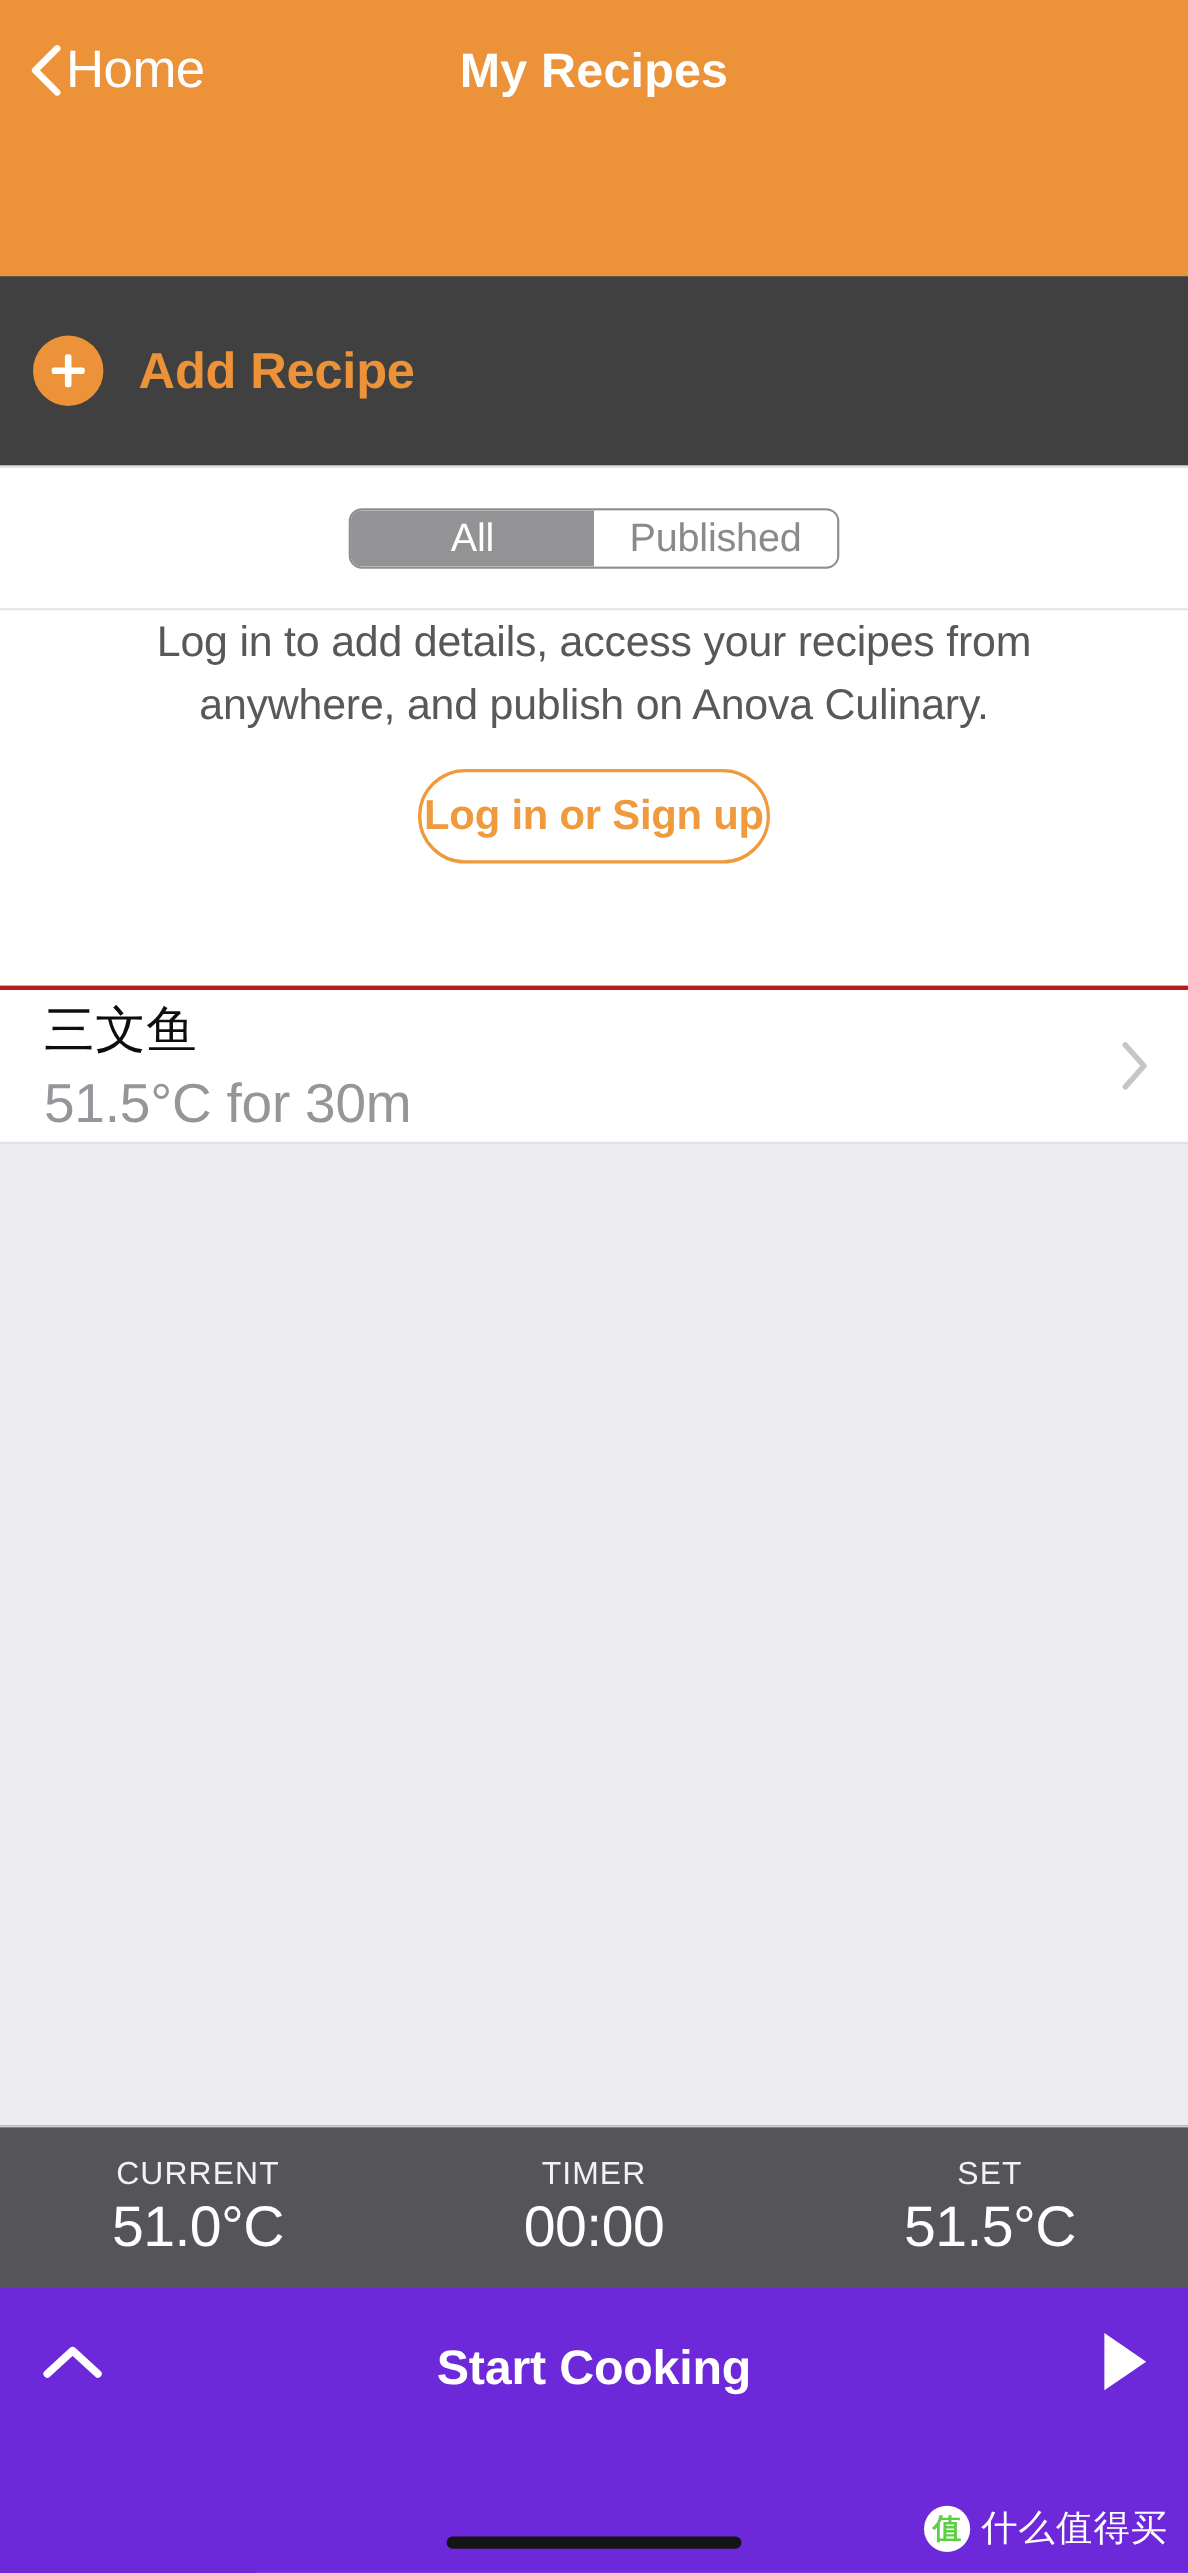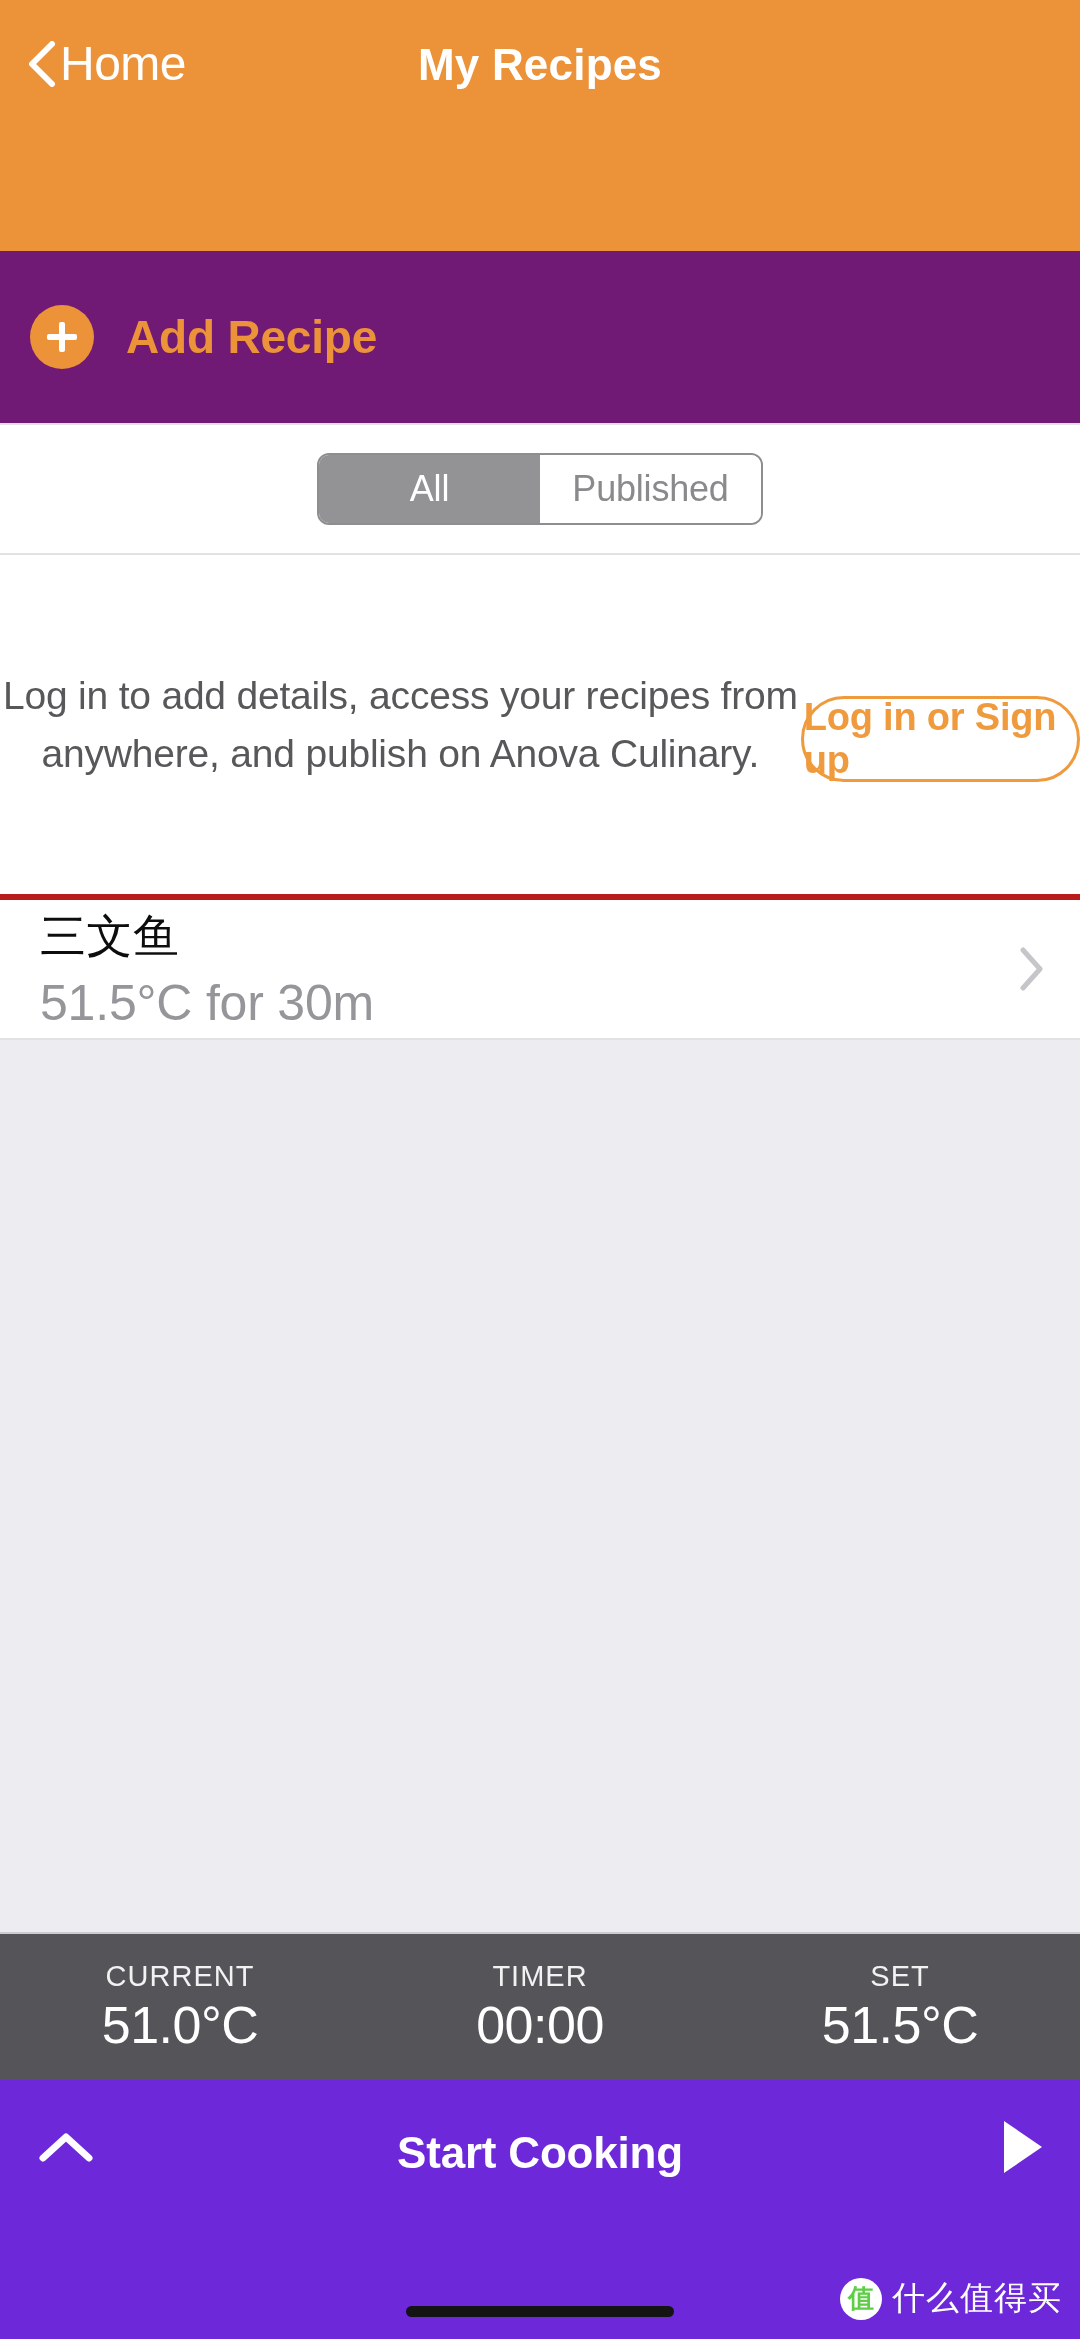--- a/index.html
+++ b/index.html
@@ -82,21 +82,21 @@
     text-align:center;
     color:#ffffff;
     font-size:44px;
     font-weight:700;
     letter-spacing:0.2px;
   }
 
   
   .add-row {
     flex:0 0 174px;
-    background:#701a75;
+    background:#404040;
     display:flex; align-items:center;
     padding-left:30px;
     border-bottom:2px solid #e2e2e4;
   }
   .add-circle {
     width:64px; height:64px; border-radius:50%;
     background:#ec9238;
     position:relative;
     flex:0 0 64px;
   }
@@ -114,40 +114,40 @@
   }
 
   
   .seg-wrap {
     flex:0 0 130px;
     background:#ffffff;
     display:flex; align-items:center; justify-content:center;
     border-bottom:2px solid #e2e2e4;
   }
   .segmented {
-    width:446px; height:72px;
+    width:446px; height:55px;
     border:2px solid #8e8e90;
     border-radius:12px;
     display:flex; overflow:hidden;
   }
   .seg-btn {
     flex:1 1 50%;
     display:flex; align-items:center; justify-content:center;
     font-size:36px;
     letter-spacing:-0.2px;
   }
   .seg-btn.active { background:#939395; color:#ffffff; }
   .seg-btn.inactive { background:#ffffff; color:#8a8a8c; }
 
   
   .login-block {
     flex:0 0 345px;
     background:#ffffff;
-    display:flex; flex-direction:row; align-items:center;
-    border-bottom:6px solid #b91c1c;
+    display:flex; flex-direction:column; align-items:center;
+    border-bottom:4px solid #b91c1c;
   }
   .login-text {
     width:920px;
     text-align:center;
     color:#58585a;
     font-size:39px;
     line-height:58px;
     letter-spacing:-0.2px;
   }
   .login-btn {

